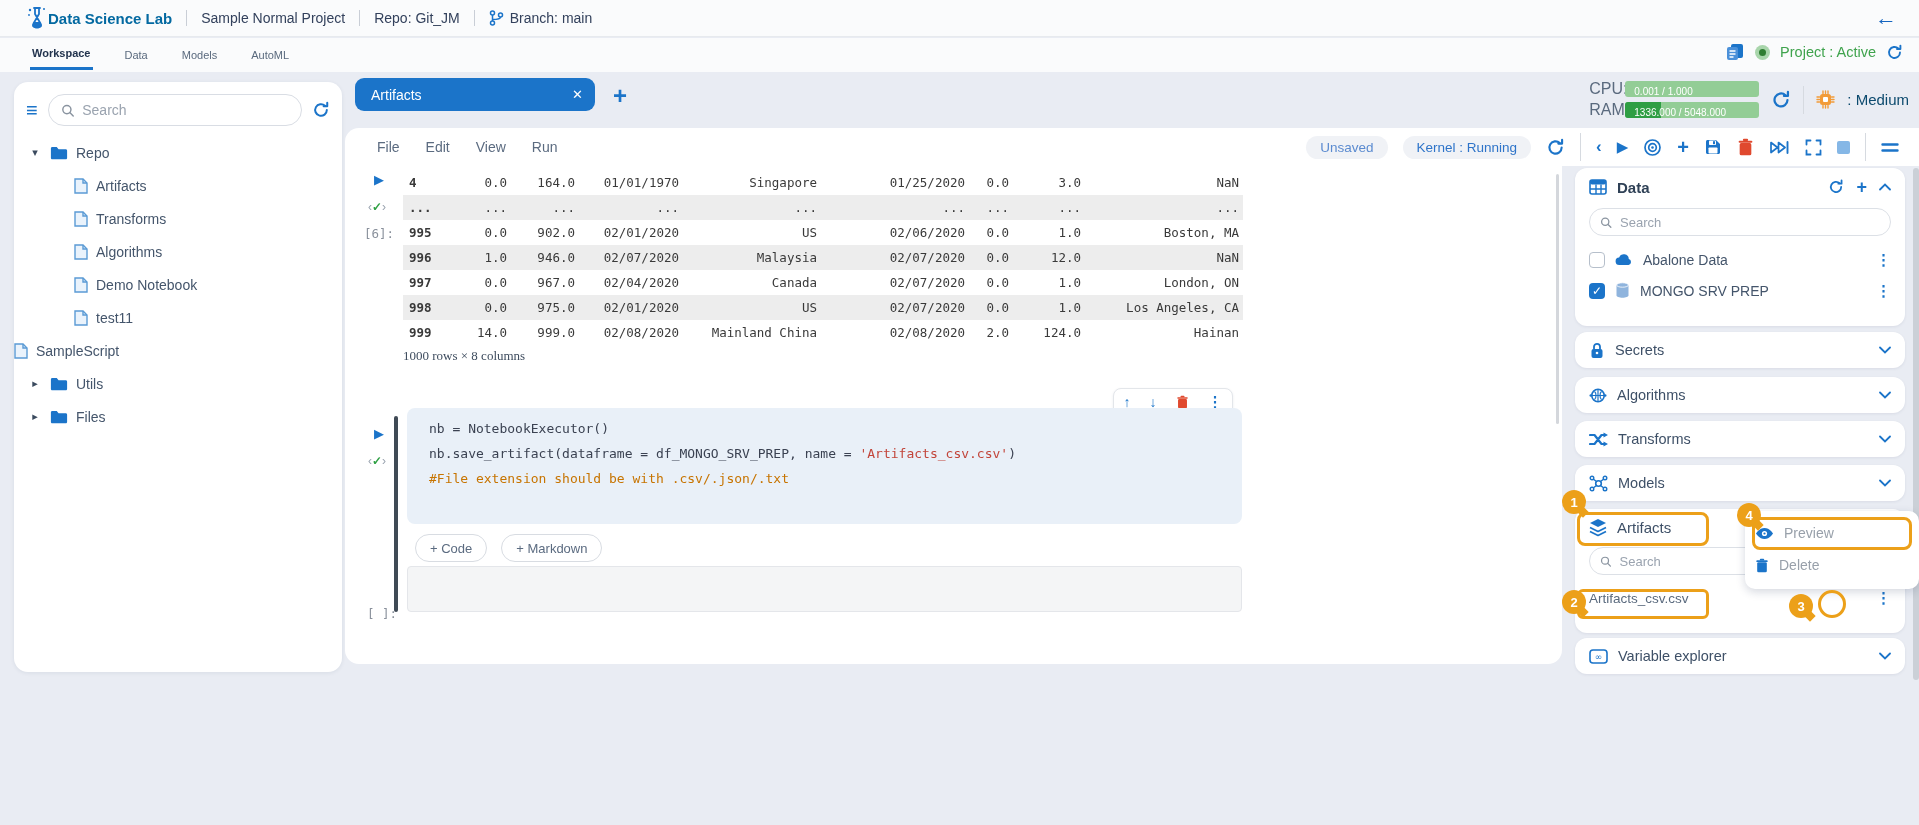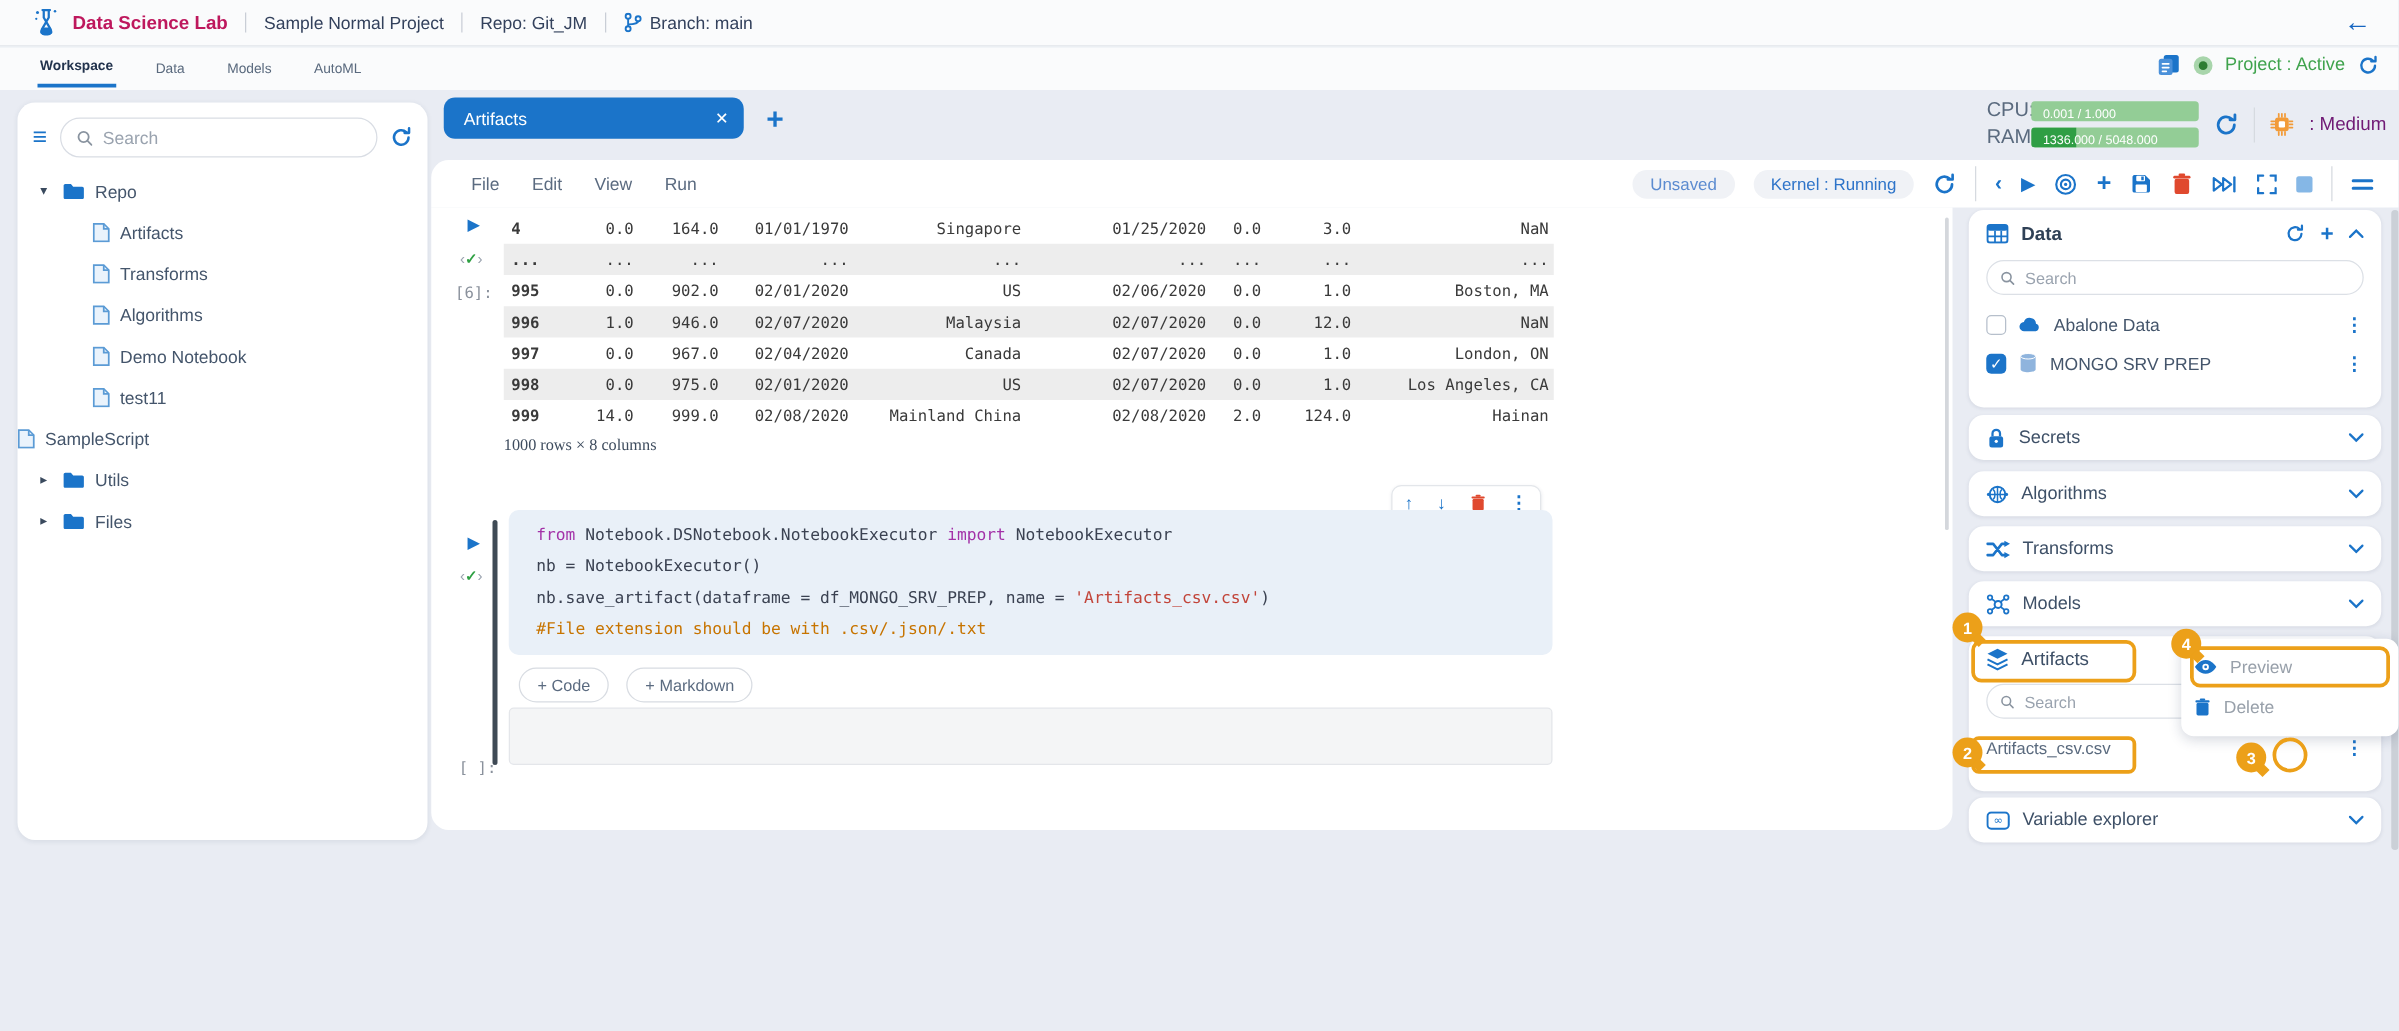--- a/index.html
+++ b/index.html
@@ -1,21 +1,21 @@
 <!DOCTYPE html>
 <html><head>
 <meta charset="utf-8">
 <style>
   * { margin:0; padding:0; box-sizing:border-box; }
   body { font-family:"Liberation Sans", sans-serif; background:#E9ECF3; }
   .app { position:relative; width:1919px; height:825px; overflow:hidden; background:#E9ECF3; }
 
   
   .header { position:absolute; left:0; top:0; width:1919px; height:37px; background:#FAFBFC; border-bottom:1px solid #E7EAEE; display:flex; align-items:center; padding-left:26px; }
-  .brand { font-size:15px; font-weight:bold; color:#be185d; margin-left:10px; }
+  .brand { font-size:15px; font-weight:bold; color:#0369a1; }
   .hmeta { font-size:14px; color:#33415C; }
   .hdiv { width:1px; height:16px; background:#C9CED6; margin:0 14px; }
   .branch-wrap { display:flex; align-items:center; gap:6px; }
   .back-arrow { position:absolute; right:22px; top:8px; color:#1565C0; font-size:22px; font-weight:bold; line-height:20px; cursor:pointer; }
 
   
   .nav { position:absolute; left:0; top:38px; width:1919px; height:34px; background:#FAFBFC; display:flex; align-items:center; padding-left:30px; gap:30px; }
   .nav-tab { font-size:11px; color:#5A6A7E; padding:7px 2px 8px; cursor:pointer; }
   .nav-tab.active { color:#22334D; font-weight:bold; border-bottom:3px solid #1B74C9; }
   .nav-right { position:absolute; right:16px; top:4px; display:flex; align-items:center; gap:10px; }
@@ -43,21 +43,21 @@
   .tab-active { position:absolute; left:10px; top:6px; width:240px; height:33px; background:#1B74C9; border-radius:9px; display:flex; align-items:center; color:#fff; font-size:14px; padding:0 12px 0 16px; cursor:pointer; }
   .tab-close { margin-left:auto; font-size:13px; cursor:pointer; }
   .tab-add { position:absolute; left:268px; top:10px; color:#1B74C9; font-size:24px; font-weight:bold; cursor:pointer; }
   .resources { position:absolute; right:10px; top:8px; display:flex; align-items:center; gap:12px; }
   .meter-grid { display:grid; grid-template-columns:36px 134px; grid-row-gap:3px; align-items:center; }
   .meter-label { font-size:16px; color:#5A6A7E; text-align:left; }
   .meter-bar { position:relative; height:16px; border-radius:3px; background:#93CD96; overflow:hidden; }
   .meter-fill { position:absolute; left:0; top:0; bottom:0; background:#2F9E44; }
   .meter-text { position:relative; color:#fff; font-size:10px; padding-left:9px; line-height:16px; }
   .vdiv { width:1px; height:28px; background:#D6DAE0; }
-  .medium-label { color:#701a75; font-size:15px; }
+  .medium-label { color:#0c4a6e; font-size:15px; }
 
   .toolbar { position:relative; height:38px; background:#fff; border-radius:14px 0 0 0; display:flex; align-items:center; padding:0 20px 0 32px; }
   .menu-item { font-size:14px; color:#5B6B80; margin-right:26px; cursor:pointer; }
   .toolbar-right { margin-left:auto; display:flex; align-items:center; gap:15px; }
   .pill { background:#F0F2F6; border-radius:14px; padding:4px 14px; font-size:13.5px; cursor:pointer; }
   .pill.unsaved { color:#5B8BD0; }
   .pill.kernel { color:#2E74C9; }
   .tb-ico { color:#1B74C9; font-size:15px; cursor:pointer; display:flex; align-items:center; }
   .stop-sq { width:13px; height:13px; background:#85B7E6; border-radius:2px; cursor:pointer; }
   .plus-ico { color:#1B74C9; font-size:20px; font-weight:bold; cursor:pointer; line-height:14px; }
@@ -433,21 +433,20 @@
                 <rect x="5.5" y=".8" width="5" height="2" rx="1" fill="#E0492E"></rect>
               </svg>
             <span class="kebab">⋮</span>
           </div>
 
           <span class="sel-bar"></span>
           <span class="gutter play-btn" style="left:29px; top:260px;">▶</span>
           <span class="gutter check-wrap" style="left:23px; top:288px;">‹<span class="ck">✓</span>›</span>
           <div class="code-box">
             <div>
-                <div class="code-line"><span class="tok-kw">from </span><span class="tok-plain">Notebook.DSNotebook.NotebookExecutor </span><span class="tok-kw">import </span><span class="tok-plain">NotebookExecutor</span></div>
                 <div class="code-line"><span class="tok-plain">nb = NotebookExecutor()</span></div>
                 <div class="code-line"><span class="tok-plain">nb.save_artifact(dataframe = df_MONGO_SRV_PREP, name = </span><span class="tok-str">'Artifacts_csv.csv'</span><span class="tok-plain">)</span></div>
                 <div class="code-line"><span class="tok-comment">#File extension should be with .csv/.json/.txt</span></div>
               </div>
           </div>
 
           <div class="add-row">
             <button class="add-btn">+ Code</button>
             <button class="add-btn">+ Markdown</button>
           </div>

